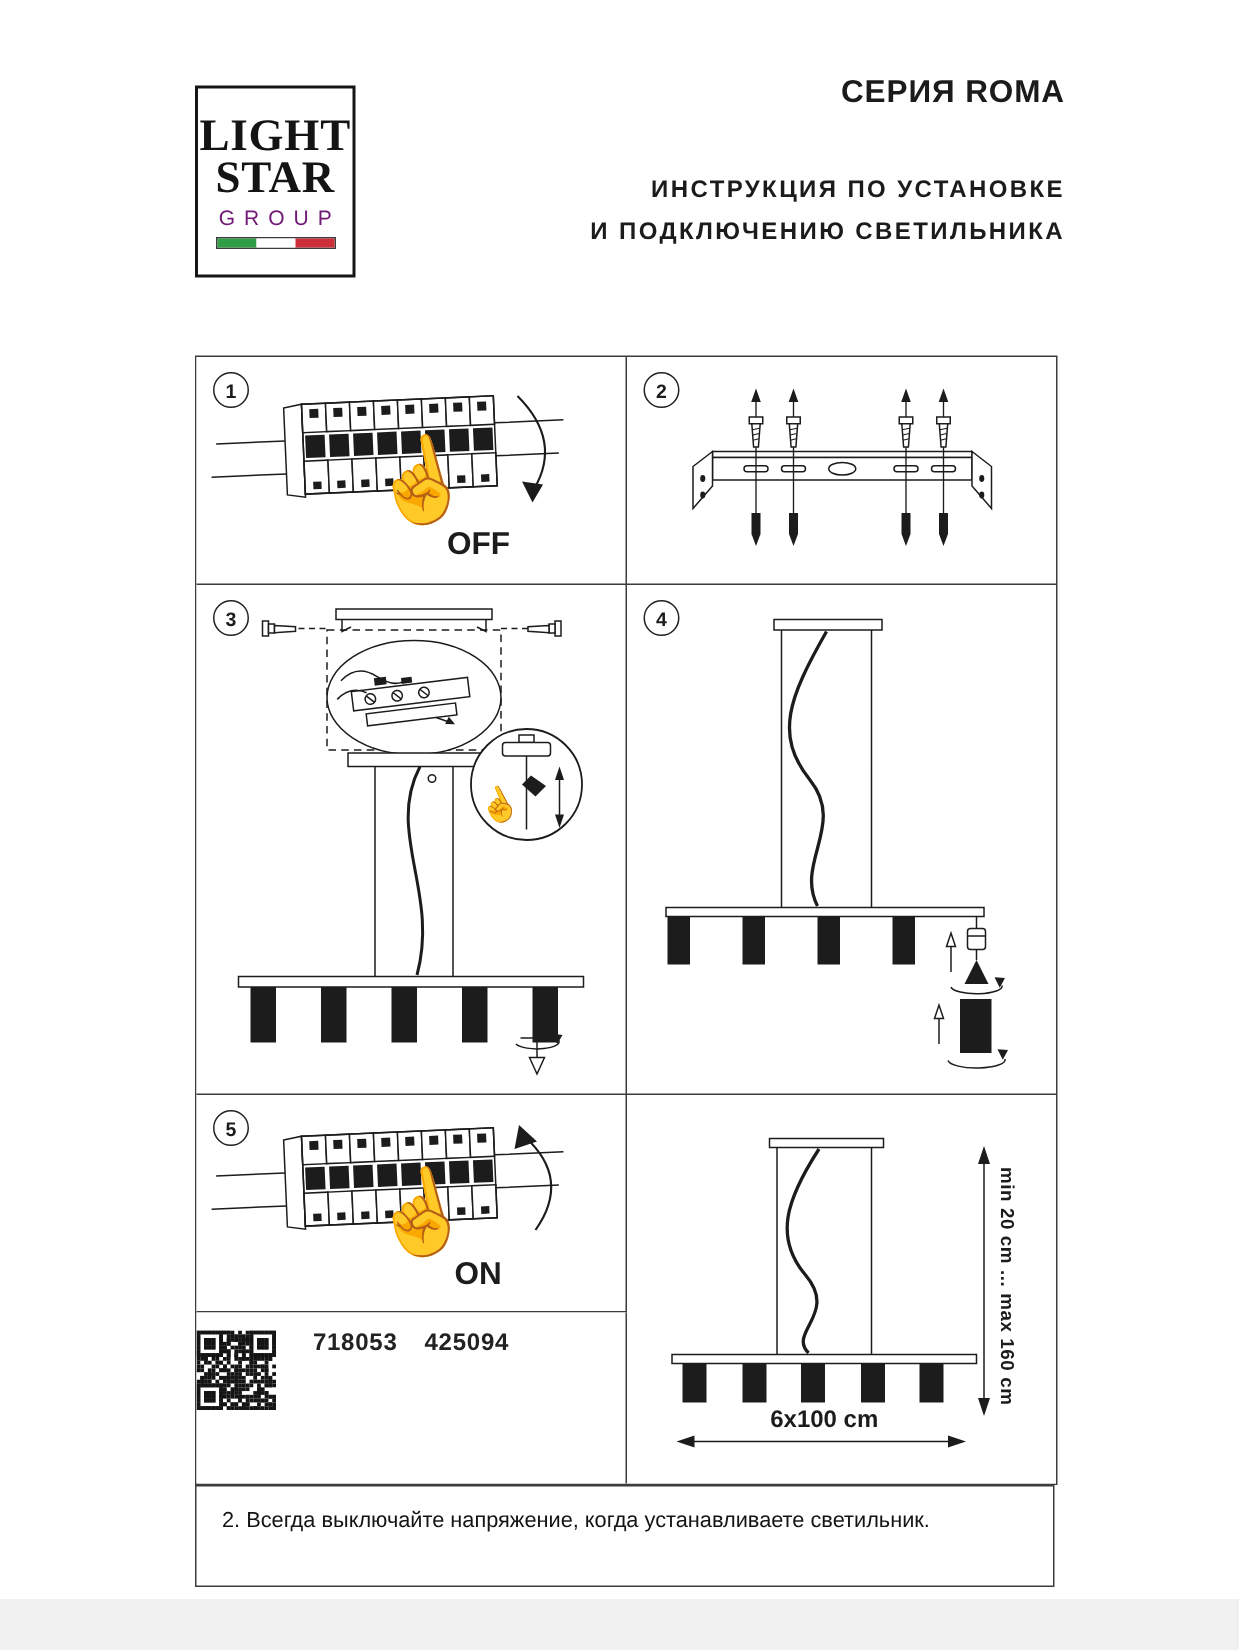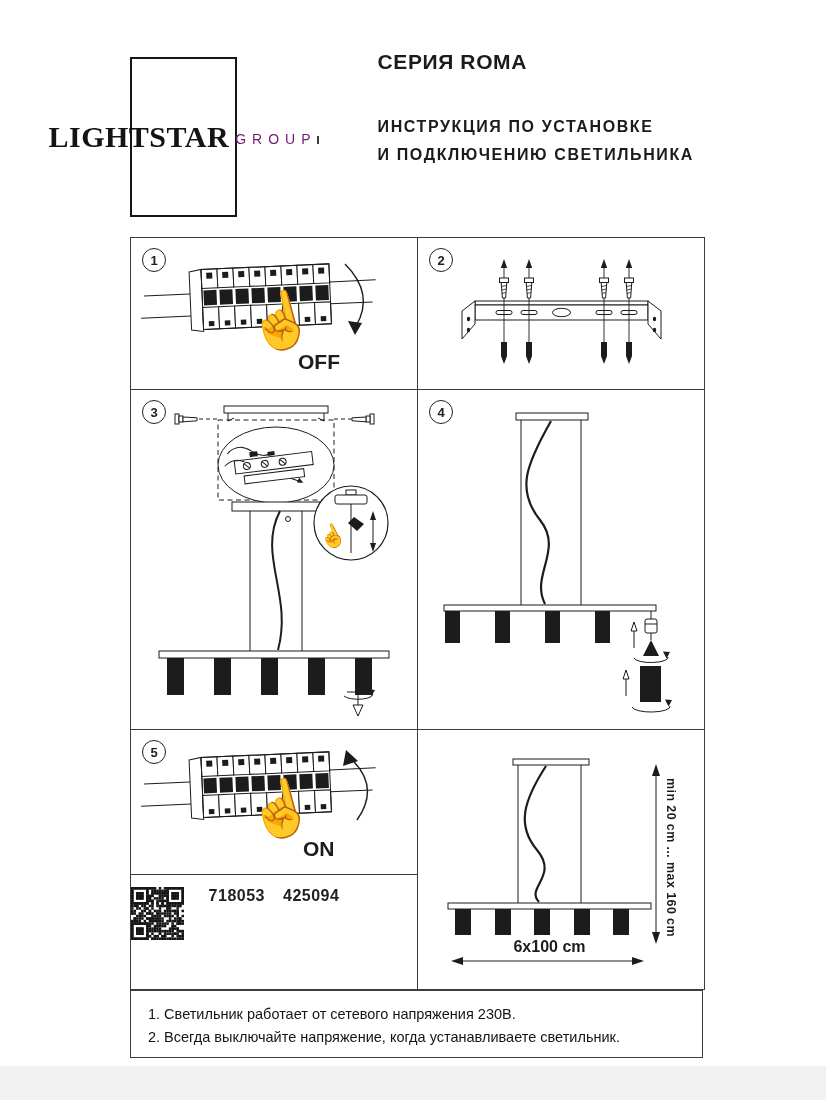--- a/index.html
+++ b/index.html
@@ -1,29 +1,29 @@
 <!DOCTYPE html>
 <html><head>
 <meta charset="utf-8">
 <style>
   html,body{margin:0;padding:0;background:#ededed;}
   .sheet{position:relative;width:826px;height:1100px;background:#fff;overflow:hidden;
          font-family:"Liberation Sans",sans-serif;color:#1c1c1c;}
   .bottom-shade{position:absolute;left:0;top:1066px;width:826px;height:34px;background:#f1f1f1;}
 
   
-  .logo{position:absolute;left:130px;top:57px;width:107px;height:160px;border:2.5px solid #161616;
-        box-sizing:border-box;background:#fff;display:flex;flex-direction:row;align-items:center;justify-content:center;}
+  .logo{position:absolute;left:130px;top:57px;width:107px;height:128px;border:2.5px solid #161616;
+        box-sizing:border-box;background:#fff;display:flex;flex-direction:column;align-items:center;justify-content:center;}
   .logo-l1,.logo-l2{font-family:"Liberation Serif",serif;font-weight:700;font-size:30px;line-height:28px;
         letter-spacing:.5px;color:#141414;}
   .logo-l3{font-size:14px;letter-spacing:6px;color:#701a75;margin:4px 0 0 6px;font-weight:400;}
   .flag{display:flex;width:80px;height:8px;border:1px solid #3c3c3c;margin-top:5px;box-sizing:border-box;}
   .flag span{flex:1;}
 
-  .hdr{position:absolute;right:132px;top:47px;text-align:left;}
+  .hdr{position:absolute;right:116px;top:47px;text-align:right;}
   .hdr-series,.hdr-art{font-size:21px;font-weight:700;letter-spacing:.6px;line-height:29px;color:#1b1b1b;}
   .hdr-title{margin-top:37px;font-size:16px;font-weight:700;letter-spacing:1.6px;line-height:28px;color:#1b1b1b;}
 
   
   .grid{position:absolute;left:130px;top:237px;width:573px;height:751px;border:1px solid #3c3c3c;background:#fff;}
   .panel{position:absolute;box-sizing:border-box;background:#fff;overflow:hidden;}
   .b-r{border-right:1px solid #3c3c3c;} .b-b{border-bottom:1px solid #3c3c3c;}
   .p1{left:0;top:0;width:287px;height:152px;}
   .p2{left:287px;top:0;width:286px;height:152px;}
   .p3{left:0;top:152px;width:287px;height:340px;}
@@ -779,18 +779,17 @@
           <polygon points="238,34 234,46 242,46" fill="#1c1c1c" stroke="none"></polygon>
           <polygon points="238,214 234,202 242,202" fill="#1c1c1c" stroke="none"></polygon>
         </g>
       </svg>
       <div class="hdim-label">6x100 cm</div>
       <div class="vdim-label">min 20 cm ... max 160 cm</div>
     </section>
   </div>
 
   <div class="notes">
-    <div>1. Светильник работает от сетевого напряжения 230В.</div>
     <div>2. Всегда выключайте напряжение, когда устанавливаете светильник.</div>
   </div>
 
   <div class="bottom-shade"></div>
 </div>
 
 </body></html>

